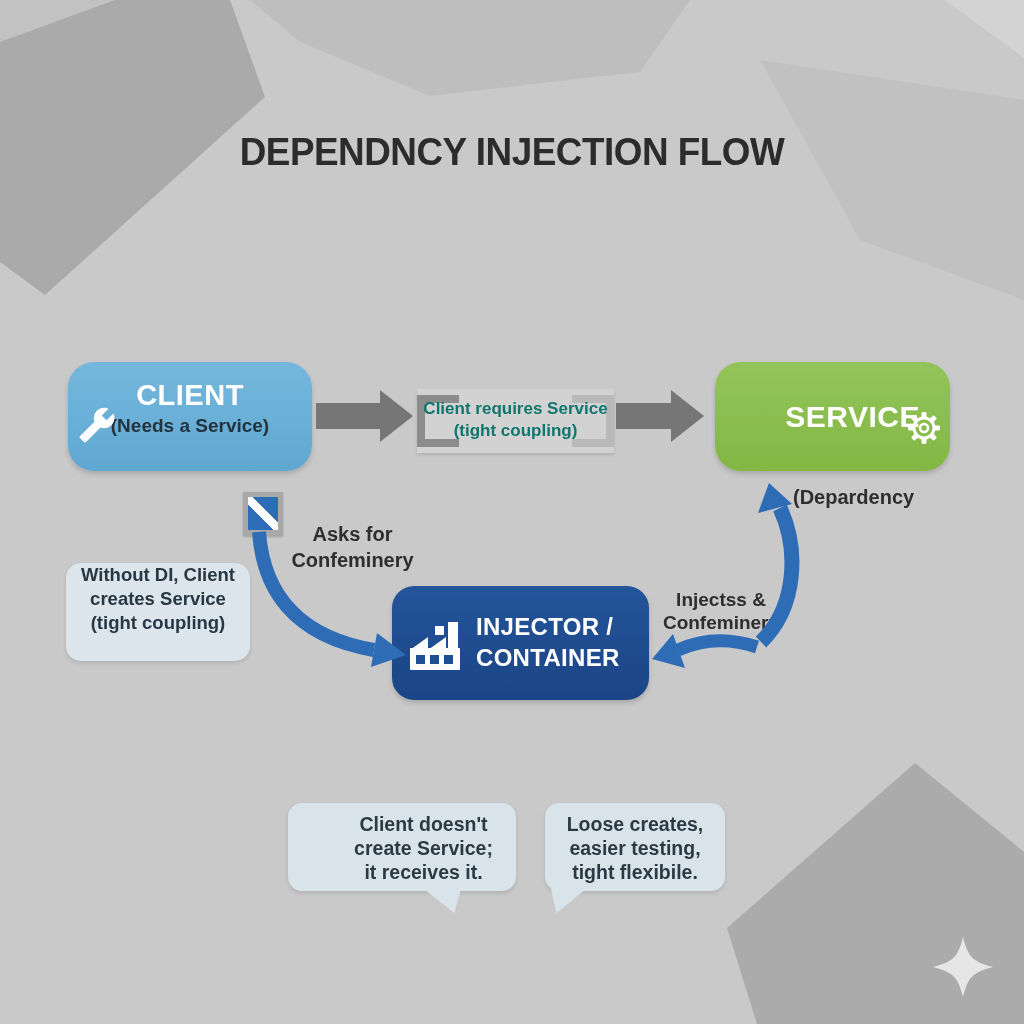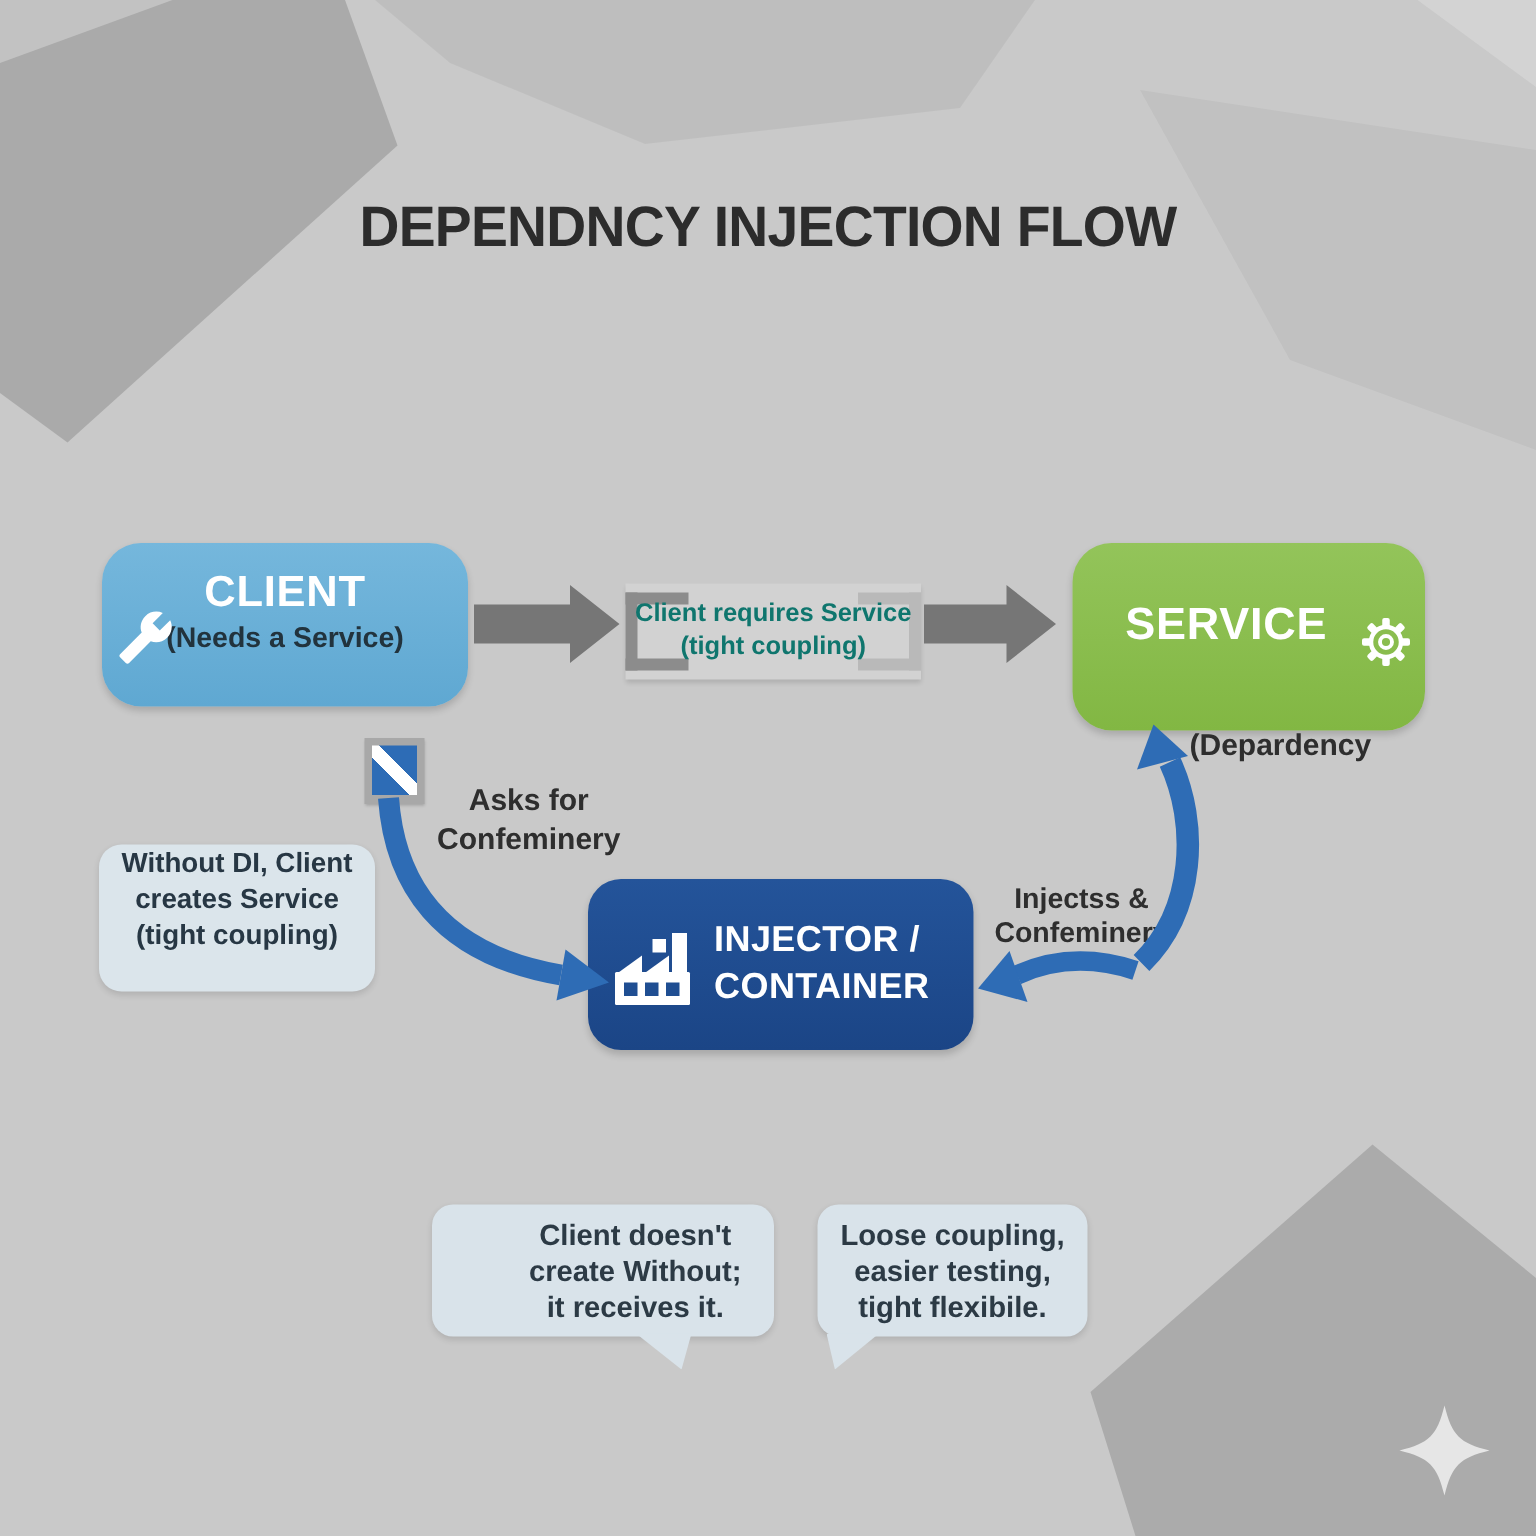--- a/index.html
+++ b/index.html
@@ -12,22 +12,22 @@
   svg.layer{position:absolute;left:0;top:0;pointer-events:none;}
   .title{
     position:absolute;left:0;right:0;top:131px;text-align:center;
     font-size:38px;font-weight:bold;color:#2c2c2c;letter-spacing:-.5px;
     transform:scaleX(.97);
   }
   .box{position:absolute;box-shadow:0 3px 5px rgba(0,0,0,.16);}
   .node{border-radius:26px;color:#fff;text-align:center;}
   #client-box{left:68px;top:362px;width:244px;height:109px;
     background:linear-gradient(#75b7dc,#5fa8d2);}
-  #service-box{left:715px;top:362px;width:235px;height:125px;
-    background:linear-gradient(#93c45a,#82b743);}
+  #service-box{left:715px;top:362px;width:235px;height:109px;
+    background:linear-gradient(#93c45a,#82b743);text-align:right;}
   #injector-box{left:392px;top:586px;width:257px;height:114px;border-radius:22px;
     background:linear-gradient(#24549a,#1b4586);color:#fff;}
   .node-title{font-size:29px;font-weight:bold;letter-spacing:.5px;}
   #client-box .node-title{margin-top:17px;}
   #client-box .node-sub{font-size:19px;font-weight:bold;color:#22333d;margin-top:3px;}
   #service-box .node-title{margin-top:38px;font-size:30px;padding-right:30px;}
   .node-icon{position:absolute;}
   #injector-text{position:absolute;left:84px;top:25px;text-align:left;
     font-size:24px;font-weight:bold;line-height:31px;letter-spacing:.3px;}
   
@@ -174,28 +174,28 @@
     <polygon points="377,633 406,655 371,667" fill="#2e6cb5"></polygon>
     <path d="M761,642 C797,607 799,549 780,508" stroke="#2e6cb5" stroke-width="15" fill="none"></path>
     <polygon points="792,504 769,483 758,513" fill="#2e6cb5"></polygon>
     <path d="M757,647 C727,637 700,640 678,650" stroke="#2e6cb5" stroke-width="13" fill="none"></path>
     <polygon points="673,634 652,659 685,668" fill="#2e6cb5"></polygon>
   </svg>
 
   <div class="callout" id="callout-left">
     <div class="inner">
       <span>Client doesn't</span><br>
-      <span>create Without;</span><br>
+      <span>create Service;</span><br>
       <span>it receives it.</span>
     </div>
   </div>
   <div class="tail" id="tail-left"></div>
 
   <div class="callout" id="callout-right">
     <div class="inner">
-      <span>Loose coupling,</span><br>
+      <span>Loose creates,</span><br>
       <span>easier testing,</span><br>
       <span>tight flexibile.</span>
     </div>
   </div>
   <div class="tail" id="tail-right"></div>
 
 </div>
 
 </body></html>

